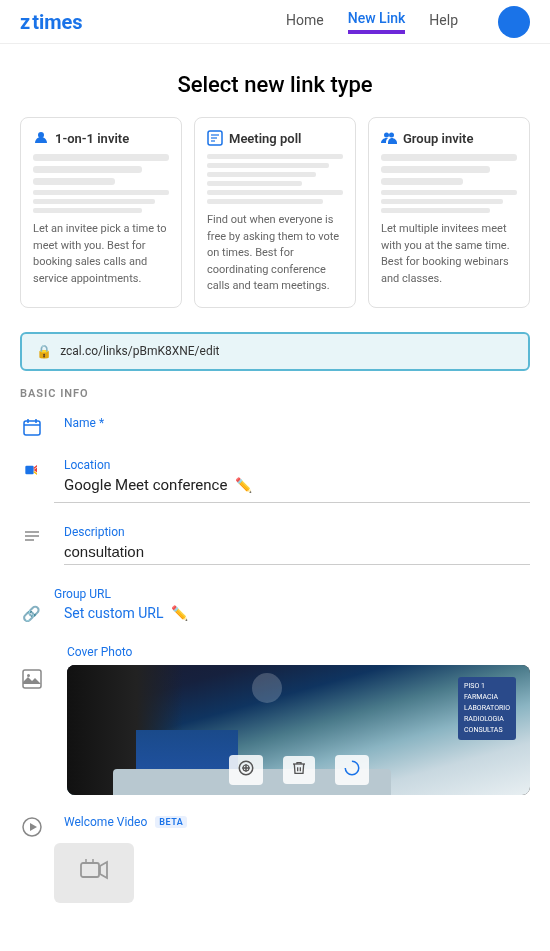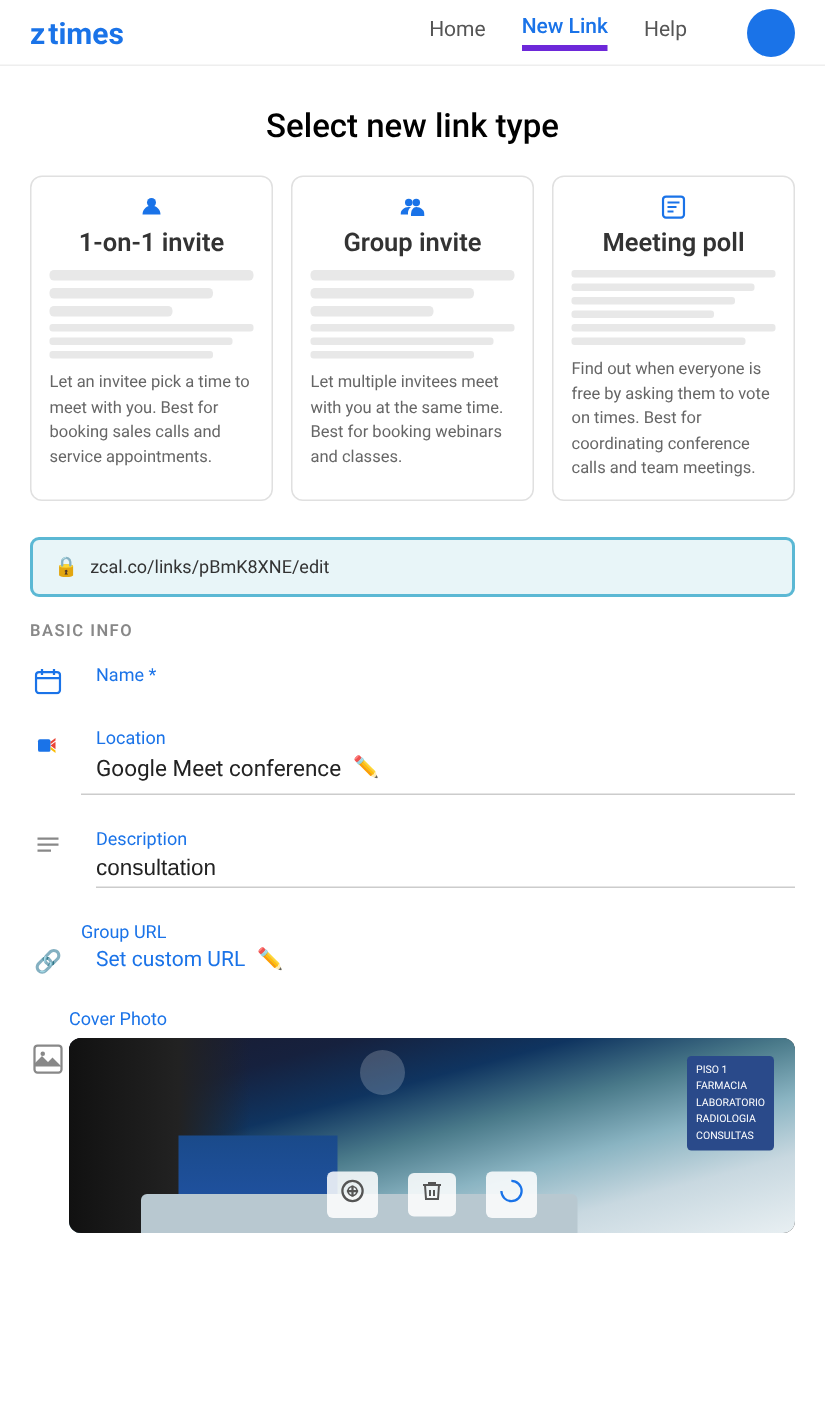--- a/index.html
+++ b/index.html
@@ -72,28 +72,27 @@
     }
     .card {
       flex: 1;
       border: 1px solid #e0e0e0;
       border-radius: 8px;
       padding: 12px;
       cursor: pointer;
       background: #fff;
     }
     .card-title {
-      font-size: 17px;
+      font-size: 13px;
       font-weight: 600;
       color: #333;
       display: flex;
       align-items: center;
       gap: 6px;
       margin-bottom: 8px;
-      flex-direction: column;
     }
     .card-icon {
       width: 16px;
       height: 16px;
       display: inline-flex;
       align-items: center;
       justify-content: center;
     }
     .card-skeleton {
       background: #e8e8e8;
@@ -217,21 +216,21 @@
     }
     .cover-label {
       font-size: 12px;
       color: #1a73e8;
       margin-bottom: 6px;
       display: block;
     }
     .cover-row {
       display: flex;
       align-items: flex-start;
-      gap: 2px;
+      gap: 23px;
     }
     .cover-icon-col {
       width: 24px;
       padding-top: 4px;
       flex-shrink: 0;
       display: flex;
       align-items: flex-start;
       justify-content: center;
     }
     .cover-img-container {
@@ -333,20 +332,43 @@
     </div>
     <div class="card-skeleton long"></div>
     <div class="card-skeleton medium"></div>
     <div class="card-skeleton short"></div>
     <div style="display:flex;flex-direction:column;gap:4px;margin-top:4px;">
       <div style="background:#e8e8e8;height:5px;border-radius:2px;width:100%;"></div>
       <div style="background:#e8e8e8;height:5px;border-radius:2px;width:90%;"></div>
       <div style="background:#e8e8e8;height:5px;border-radius:2px;width:80%;"></div>
     </div>
     <p class="card-desc">Let an invitee pick a time to meet with you. Best for booking sales calls and service appointments.</p>
+  </div>
+
+  <div class="card">
+    <div class="card-title">
+      <span class="card-icon">
+        <svg width="16" height="16" viewBox="0 0 16 16" fill="#1a73e8">
+          <rect x="1" y="1" width="14" height="14" rx="2" fill="none" stroke="#1a73e8" stroke-width="1.5"></rect>
+          <line x1="4" y1="5" x2="12" y2="5" stroke="#1a73e8" stroke-width="1.2"></line>
+          <line x1="4" y1="8" x2="10" y2="8" stroke="#1a73e8" stroke-width="1.2"></line>
+          <line x1="4" y1="11" x2="8" y2="11" stroke="#1a73e8" stroke-width="1.2"></line>
+        </svg>
+      </span>
+      <span>Meeting poll</span>
+    </div>
+    <div style="display:flex;flex-direction:column;gap:4px;margin-bottom:4px;">
+      <div style="background:#e8e8e8;height:5px;border-radius:2px;width:100%;"></div>
+      <div style="background:#e8e8e8;height:5px;border-radius:2px;width:90%;"></div>
+      <div style="background:#e8e8e8;height:5px;border-radius:2px;width:80%;"></div>
+      <div style="background:#e8e8e8;height:5px;border-radius:2px;width:70%;"></div>
+      <div style="background:#e8e8e8;height:5px;border-radius:2px;width:100%;"></div>
+      <div style="background:#e8e8e8;height:5px;border-radius:2px;width:85%;"></div>
+    </div>
+    <p class="card-desc">Find out when everyone is free by asking them to vote on times. Best for coordinating conference calls and team meetings.</p>
   </div>
 
   <div class="card">
     <div class="card-title">
       <span class="card-icon">
         <svg width="16" height="16" viewBox="0 0 16 16" fill="#1a73e8">
           <circle cx="5.5" cy="5" r="2.5"></circle>
           <circle cx="10.5" cy="5" r="2.5"></circle>
           <path d="M0 13c0-2.8 2.5-5 5.5-5 .5 0 1 .1 1.5.2C5.6 9 5 10.4 5 12v1H0v-1z"></path>
           <path d="M10.5 8C13.5 8 16 10.2 16 13v1h-9v-1c0-2.8 1.5-5 3.5-5z"></path>
@@ -356,43 +378,20 @@
     </div>
     <div class="card-skeleton long"></div>
     <div class="card-skeleton medium"></div>
     <div class="card-skeleton short"></div>
     <div style="display:flex;flex-direction:column;gap:4px;margin-top:4px;">
       <div style="background:#e8e8e8;height:5px;border-radius:2px;width:100%;"></div>
       <div style="background:#e8e8e8;height:5px;border-radius:2px;width:90%;"></div>
       <div style="background:#e8e8e8;height:5px;border-radius:2px;width:80%;"></div>
     </div>
     <p class="card-desc">Let multiple invitees meet with you at the same time. Best for booking webinars and classes.</p>
-  </div>
-
-  <div class="card">
-    <div class="card-title">
-      <span class="card-icon">
-        <svg width="16" height="16" viewBox="0 0 16 16" fill="#1a73e8">
-          <rect x="1" y="1" width="14" height="14" rx="2" fill="none" stroke="#1a73e8" stroke-width="1.5"></rect>
-          <line x1="4" y1="5" x2="12" y2="5" stroke="#1a73e8" stroke-width="1.2"></line>
-          <line x1="4" y1="8" x2="10" y2="8" stroke="#1a73e8" stroke-width="1.2"></line>
-          <line x1="4" y1="11" x2="8" y2="11" stroke="#1a73e8" stroke-width="1.2"></line>
-        </svg>
-      </span>
-      <span>Meeting poll</span>
-    </div>
-    <div style="display:flex;flex-direction:column;gap:4px;margin-bottom:4px;">
-      <div style="background:#e8e8e8;height:5px;border-radius:2px;width:100%;"></div>
-      <div style="background:#e8e8e8;height:5px;border-radius:2px;width:90%;"></div>
-      <div style="background:#e8e8e8;height:5px;border-radius:2px;width:80%;"></div>
-      <div style="background:#e8e8e8;height:5px;border-radius:2px;width:70%;"></div>
-      <div style="background:#e8e8e8;height:5px;border-radius:2px;width:100%;"></div>
-      <div style="background:#e8e8e8;height:5px;border-radius:2px;width:85%;"></div>
-    </div>
-    <p class="card-desc">Find out when everyone is free by asking them to vote on times. Best for coordinating conference calls and team meetings.</p>
   </div>
 
 </div>
 
 <div class="form-area">
 
   <div class="url-bar">
     <span class="lock-icon">🔒</span>
     <span class="url-text">zcal.co/links/pBmK8XNE/edit</span>
   </div>
@@ -516,14 +515,38 @@
               <svg width="18" height="18" viewBox="0 0 24 24">
                   <circle cx="12" cy="12" r="9" fill="none" stroke="#1a73e8" stroke-width="2" stroke-dasharray="28 14"></circle>
                 </svg>
             </button>
           </div>
         </div>
       </div>
     </div>
   </div>
 
+  <div class="welcome-video-section">
+    <div class="field-row" style="align-items:center;">
+      <div class="field-icon-col">
+        <svg width="20" height="20" viewBox="0 0 20 20">
+          <circle cx="10" cy="10" r="9" fill="none" stroke="#888" stroke-width="1.5"></circle>
+          <polygon points="8,6 15,10 8,14" fill="#888"></polygon>
+        </svg>
+      </div>
+      <div class="welcome-label-row">
+        <span class="welcome-label">Welcome Video</span>
+        <span class="beta-badge">BETA</span>
+      </div>
+    </div>
+    <div class="video-placeholder">
+      <span class="video-camera-icon">
+        <svg width="28" height="22" viewBox="0 0 28 22">
+          <rect x="1" y="4" width="18" height="14" rx="2" fill="none" stroke="#999" stroke-width="1.8"></rect>
+          <polygon points="20,7 27,3 27,19 20,15" fill="none" stroke="#999" stroke-width="1.8"></polygon>
+          <line x1="6" y1="4" x2="6" y2="0" stroke="#999" stroke-width="1.5"></line>
+          <line x1="13" y1="4" x2="13" y2="0" stroke="#999" stroke-width="1.5"></line>
+        </svg>
+      </span>
+    </div>
+  </div>
 
 </div>
 
 </body></html>

